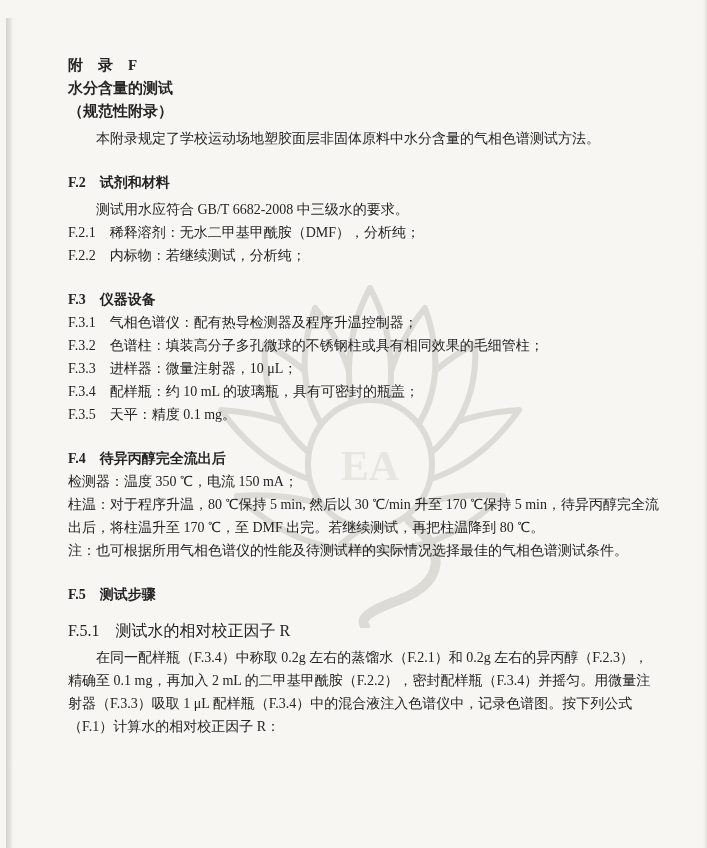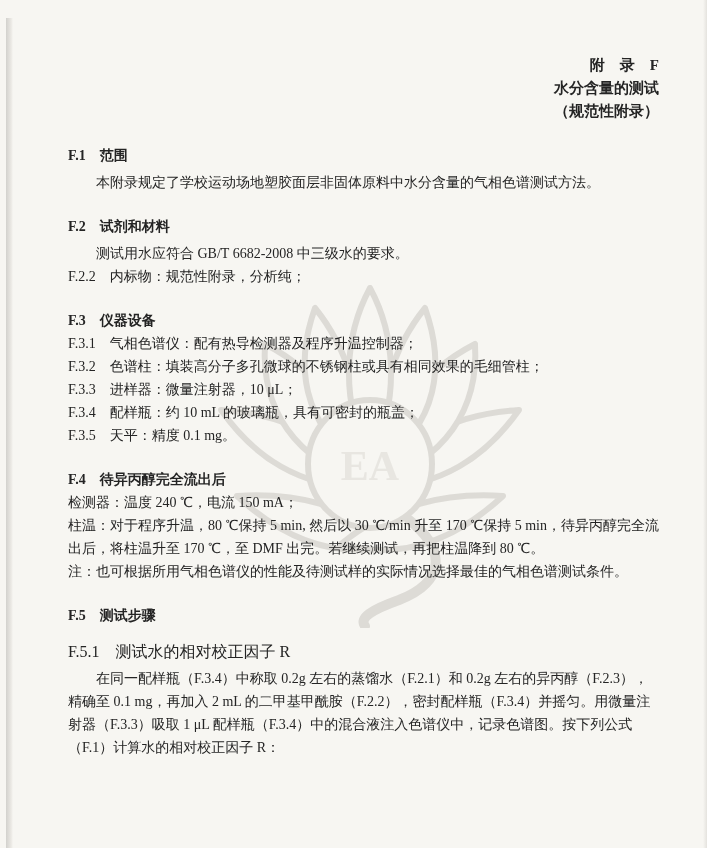--- a/index.html
+++ b/index.html
@@ -23,21 +23,21 @@
   }
   .watermark{
     position:absolute;left:203px;top:282px;width:334px;height:346px;
     z-index:0;opacity:.85;
   }
   .content{
     position:absolute;left:68px;right:48px;top:28px;z-index:1;
   }
   .txt{white-space:pre-wrap;}
   .doc-number{font-size:13.5px;font-weight:bold;letter-spacing:.2px;}
-  .title-block{text-align:right;margin-top:26px;}
+  .title-block{text-align:left;margin-top:26px;}
   .title-line{font-size:15px;font-weight:bold;line-height:23px;}
   .sec-heading{font-size:14px;font-weight:bold;margin-top:21px;line-height:23px;}
   .body-line{font-size:14px;line-height:23px;}
   .para{font-size:14px;line-height:23px;text-indent:2em;margin-top:4px;}
   .after-head{margin-top:0;}
   .sub-heading{font-size:16px;line-height:23px;margin-top:13px;}
 </style>
 </head>
 <body>
 
@@ -73,42 +73,42 @@
   <div class="content">
 
 
     <div class="title-block">
       <div class="title-line txt">附　录　F</div>
       <div class="title-line txt">水分含量的测试</div>
       <div class="title-line txt">（规范性附录）</div>
     </div>
 
     <section>
-      <div class="sec-heading txt">F.1　范围</div>
       <div class="para txt">本附录规定了学校运动场地塑胶面层非固体原料中水分含量的气相色谱测试方法。</div>
     </section>
 
     <section>
       <div class="sec-heading txt">F.2　试剂和材料</div>
       <div class="para txt">测试用水应符合 GB/T 6682-2008 中三级水的要求。</div>
-      <div class="body-line txt">F.2.2　内标物：规范性附录，分析纯；</div>
+      <div class="body-line txt">F.2.1　稀释溶剂：无水二甲基甲酰胺（DMF），分析纯；</div>
+      <div class="body-line txt">F.2.2　内标物：若继续测试，分析纯；</div>
     </section>
 
     <section>
       <div class="sec-heading txt">F.3　仪器设备</div>
       <div class="body-line txt after-head">F.3.1　气相色谱仪：配有热导检测器及程序升温控制器；</div>
       <div class="body-line txt">F.3.2　色谱柱：填装高分子多孔微球的不锈钢柱或具有相同效果的毛细管柱；</div>
       <div class="body-line txt">F.3.3　进样器：微量注射器，10 μL；</div>
       <div class="body-line txt">F.3.4　配样瓶：约 10 mL 的玻璃瓶，具有可密封的瓶盖；</div>
       <div class="body-line txt">F.3.5　天平：精度 0.1 mg。</div>
     </section>
 
     <section>
       <div class="sec-heading txt">F.4　待异丙醇完全流出后</div>
-      <div class="body-line txt">检测器：温度 240 ℃，电流 150 mA；</div>
+      <div class="body-line txt">检测器：温度 350 ℃，电流 150 mA；</div>
       <div class="body-line txt">柱温：对于程序升温，80 ℃保持 5 min, 然后以 30 ℃/min 升至 170 ℃保持 5 min，待异丙醇完全流出后，将柱温升至 170 ℃，至 DMF 出完。若继续测试，再把柱温降到 80 ℃。</div>
       <div class="body-line txt">注：也可根据所用气相色谱仪的性能及待测试样的实际情况选择最佳的气相色谱测试条件。</div>
     </section>
 
     <section>
       <div class="sec-heading txt">F.5　测试步骤</div>
       <div class="sub-heading txt">F.5.1　测试水的相对校正因子 R</div>
       <div class="para txt">在同一配样瓶（F.3.4）中称取 0.2g 左右的蒸馏水（F.2.1）和 0.2g 左右的异丙醇（F.2.3），精确至 0.1 mg，再加入 2 mL 的二甲基甲酰胺（F.2.2），密封配样瓶（F.3.4）并摇匀。用微量注射器（F.3.3）吸取 1 μL 配样瓶（F.3.4）中的混合液注入色谱仪中，记录色谱图。按下列公式（F.1）计算水的相对校正因子 R：</div>
     </section>
 

